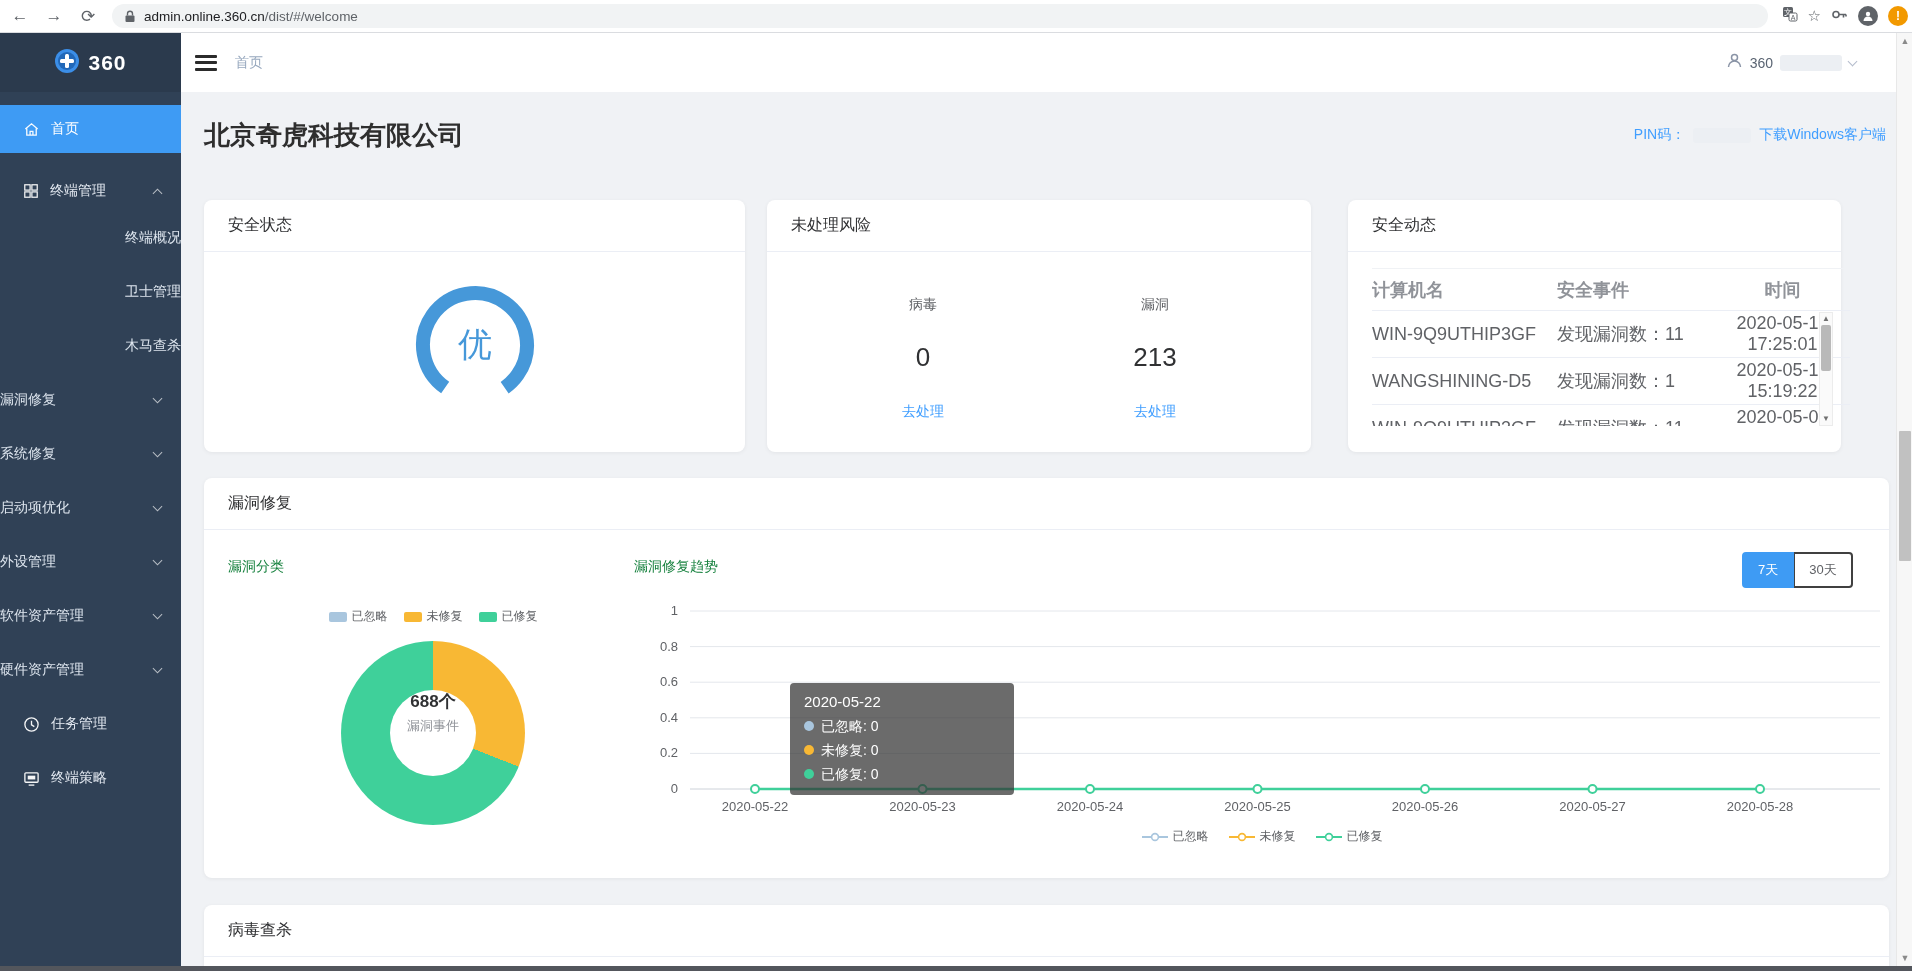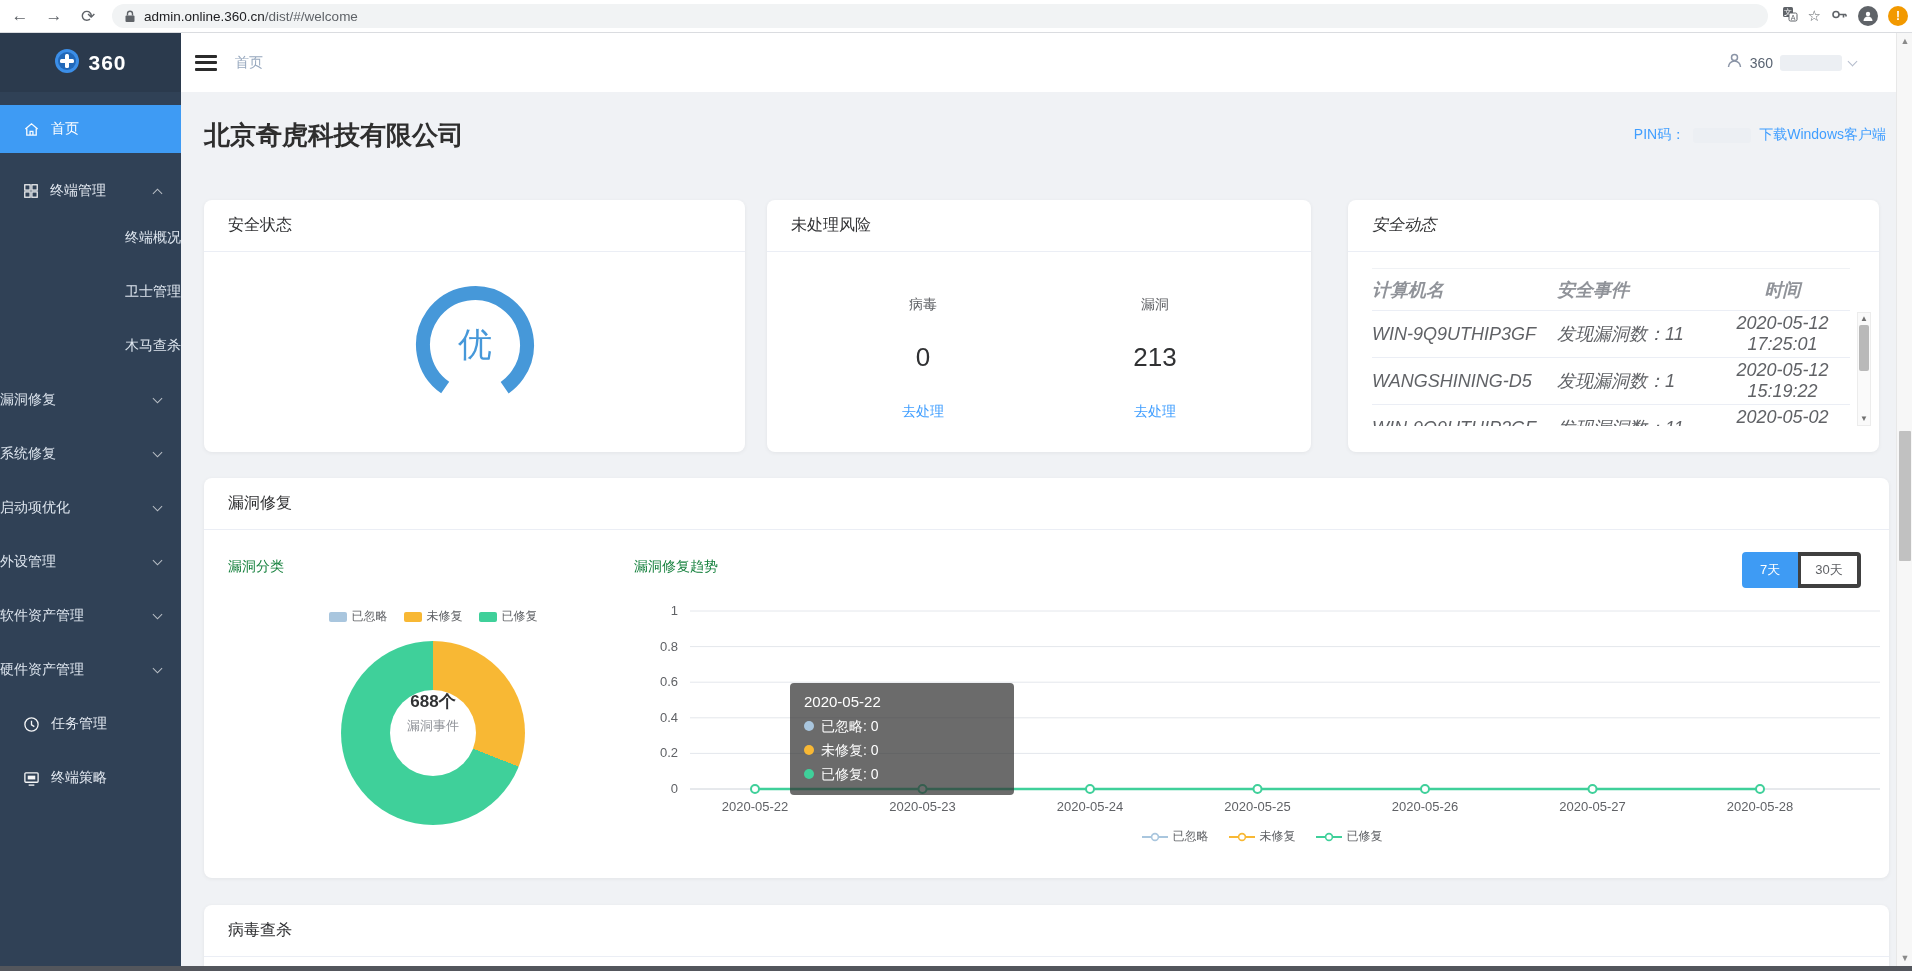--- a/index.html
+++ b/index.html
@@ -58,41 +58,41 @@
   #gauge-wrap { position:absolute; left:206px; top:80px; width:130px; height:130px; }
   #gauge-grade { position:absolute; left:0; top:0; width:130px; height:130px; display:flex; align-items:center; justify-content:center; font-size:34px; color:#4698d9; }
 
   #card-risk { left:586px; top:108px; width:544px; height:252px; }
   .risk-body { position:absolute; left:0; top:52px; right:0; bottom:0; display:flex; padding:0 40px; }
   .risk-col { flex:1; display:flex; flex-direction:column; align-items:center; padding-top:44px; }
   .risk-label { font-size:14px; color:#606266; }
   .risk-value { font-size:26px; color:#303133; margin-top:28px; }
   .risk-action { font-size:14px; color:#409EFF; margin-top:30px; cursor:pointer; }
 
-  #card-events { left:1167px; top:108px; width:531px; height:252px;font-style:italic; }
+  #card-events { left:1167px; top:108px; width:493px; height:252px; }
   #events-table { position:absolute; left:24px; top:68px; width:478px; height:158px; overflow:hidden; border-top:1px solid #f0f2f5; }
   .ev-row { display:grid; grid-template-columns:185px 158px 1fr; align-items:center; height:47px; border-bottom:1px solid #ebeef5; font-size:18px; color:#606266; }
   .ev-row.head { height:42px; color:#909399; font-weight:bold; }
   .ev-col-time { text-align:center; }
   #events-scrollbar { position:absolute; right:8px; top:112px; width:14px; height:114px; background:#fafafa; border:1px solid #ececec; display:flex; flex-direction:column; align-items:center; justify-content:space-between; padding:2px 0; }
   #events-scrollbar .arrow { font-size:8px; color:#707070; line-height:8px; }
   #events-scrollbar .thumb { width:10px; height:46px; background:#b9b9b9; border-radius:2px; margin-top:2px; margin-bottom:auto; }
 
   #card-vuln { left:23px; top:386px; width:1685px; height:400px; }
   .sub-title { position:absolute; font-size:14px; color:#15803d; }
   #pie-legend { position:absolute; left:59px; top:130px; width:340px; display:flex; justify-content:center; gap:16px; font-size:12px; color:#606266; align-items:center; }
   .pl-item { display:flex; align-items:center; gap:5px; }
   .pl-marker { width:18px; height:10px; border-radius:2px; }
   #donut { position:absolute; left:137px; top:163px; width:184px; height:184px; border-radius:50%; }
   #donut-hole { position:absolute; left:49px; top:49px; width:86px; height:86px; background:#fff; border-radius:50%; display:flex; flex-direction:column; align-items:center; gap:4px; }
   #donut-value { font-size:17px; font-weight:bold; color:#303133; }
   #donut-label { font-size:13px; color:#909399; }
 
   #range-toggle { position:absolute; left:1538px; top:74px; display:flex; }
-  .range-btn { height:36px; padding:12px 14px; display:flex; align-items:center; justify-content:center; font-size:13px; border:4px solid #404040; background:#fff; color:#606266; cursor:pointer; }
+  .range-btn { height:36px; padding:12px 14px; display:flex; align-items:center; justify-content:center; font-size:13px; border:2px solid #404040; background:#fff; color:#606266; cursor:pointer; }
   .range-btn:first-child { border-radius:4px 0 0 4px; }
   .range-btn:last-child { border-radius:0 4px 4px 0; margin-left:-1px; }
   .range-btn.active { background:#3e9bf4; border-color:#3e9bf4; color:#fff; z-index:1; }
 
   #trend-svg { position:absolute; left:430px; top:122px; }
   #trend-legend { position:absolute; left:430px; top:350px; width:1256px; display:flex; justify-content:center; gap:20px; font-size:12px; color:#606266; align-items:center; }
   .tl-item { display:flex; align-items:center; gap:5px; }
 
   #tooltip { position:absolute; left:586px; top:205px; width:224px; background:rgba(50,50,50,.72); border-radius:4px; color:#fff; padding:7px 14px 9px; z-index:5; }
   #tooltip .tt-title { font-size:15px; line-height:24px; }

